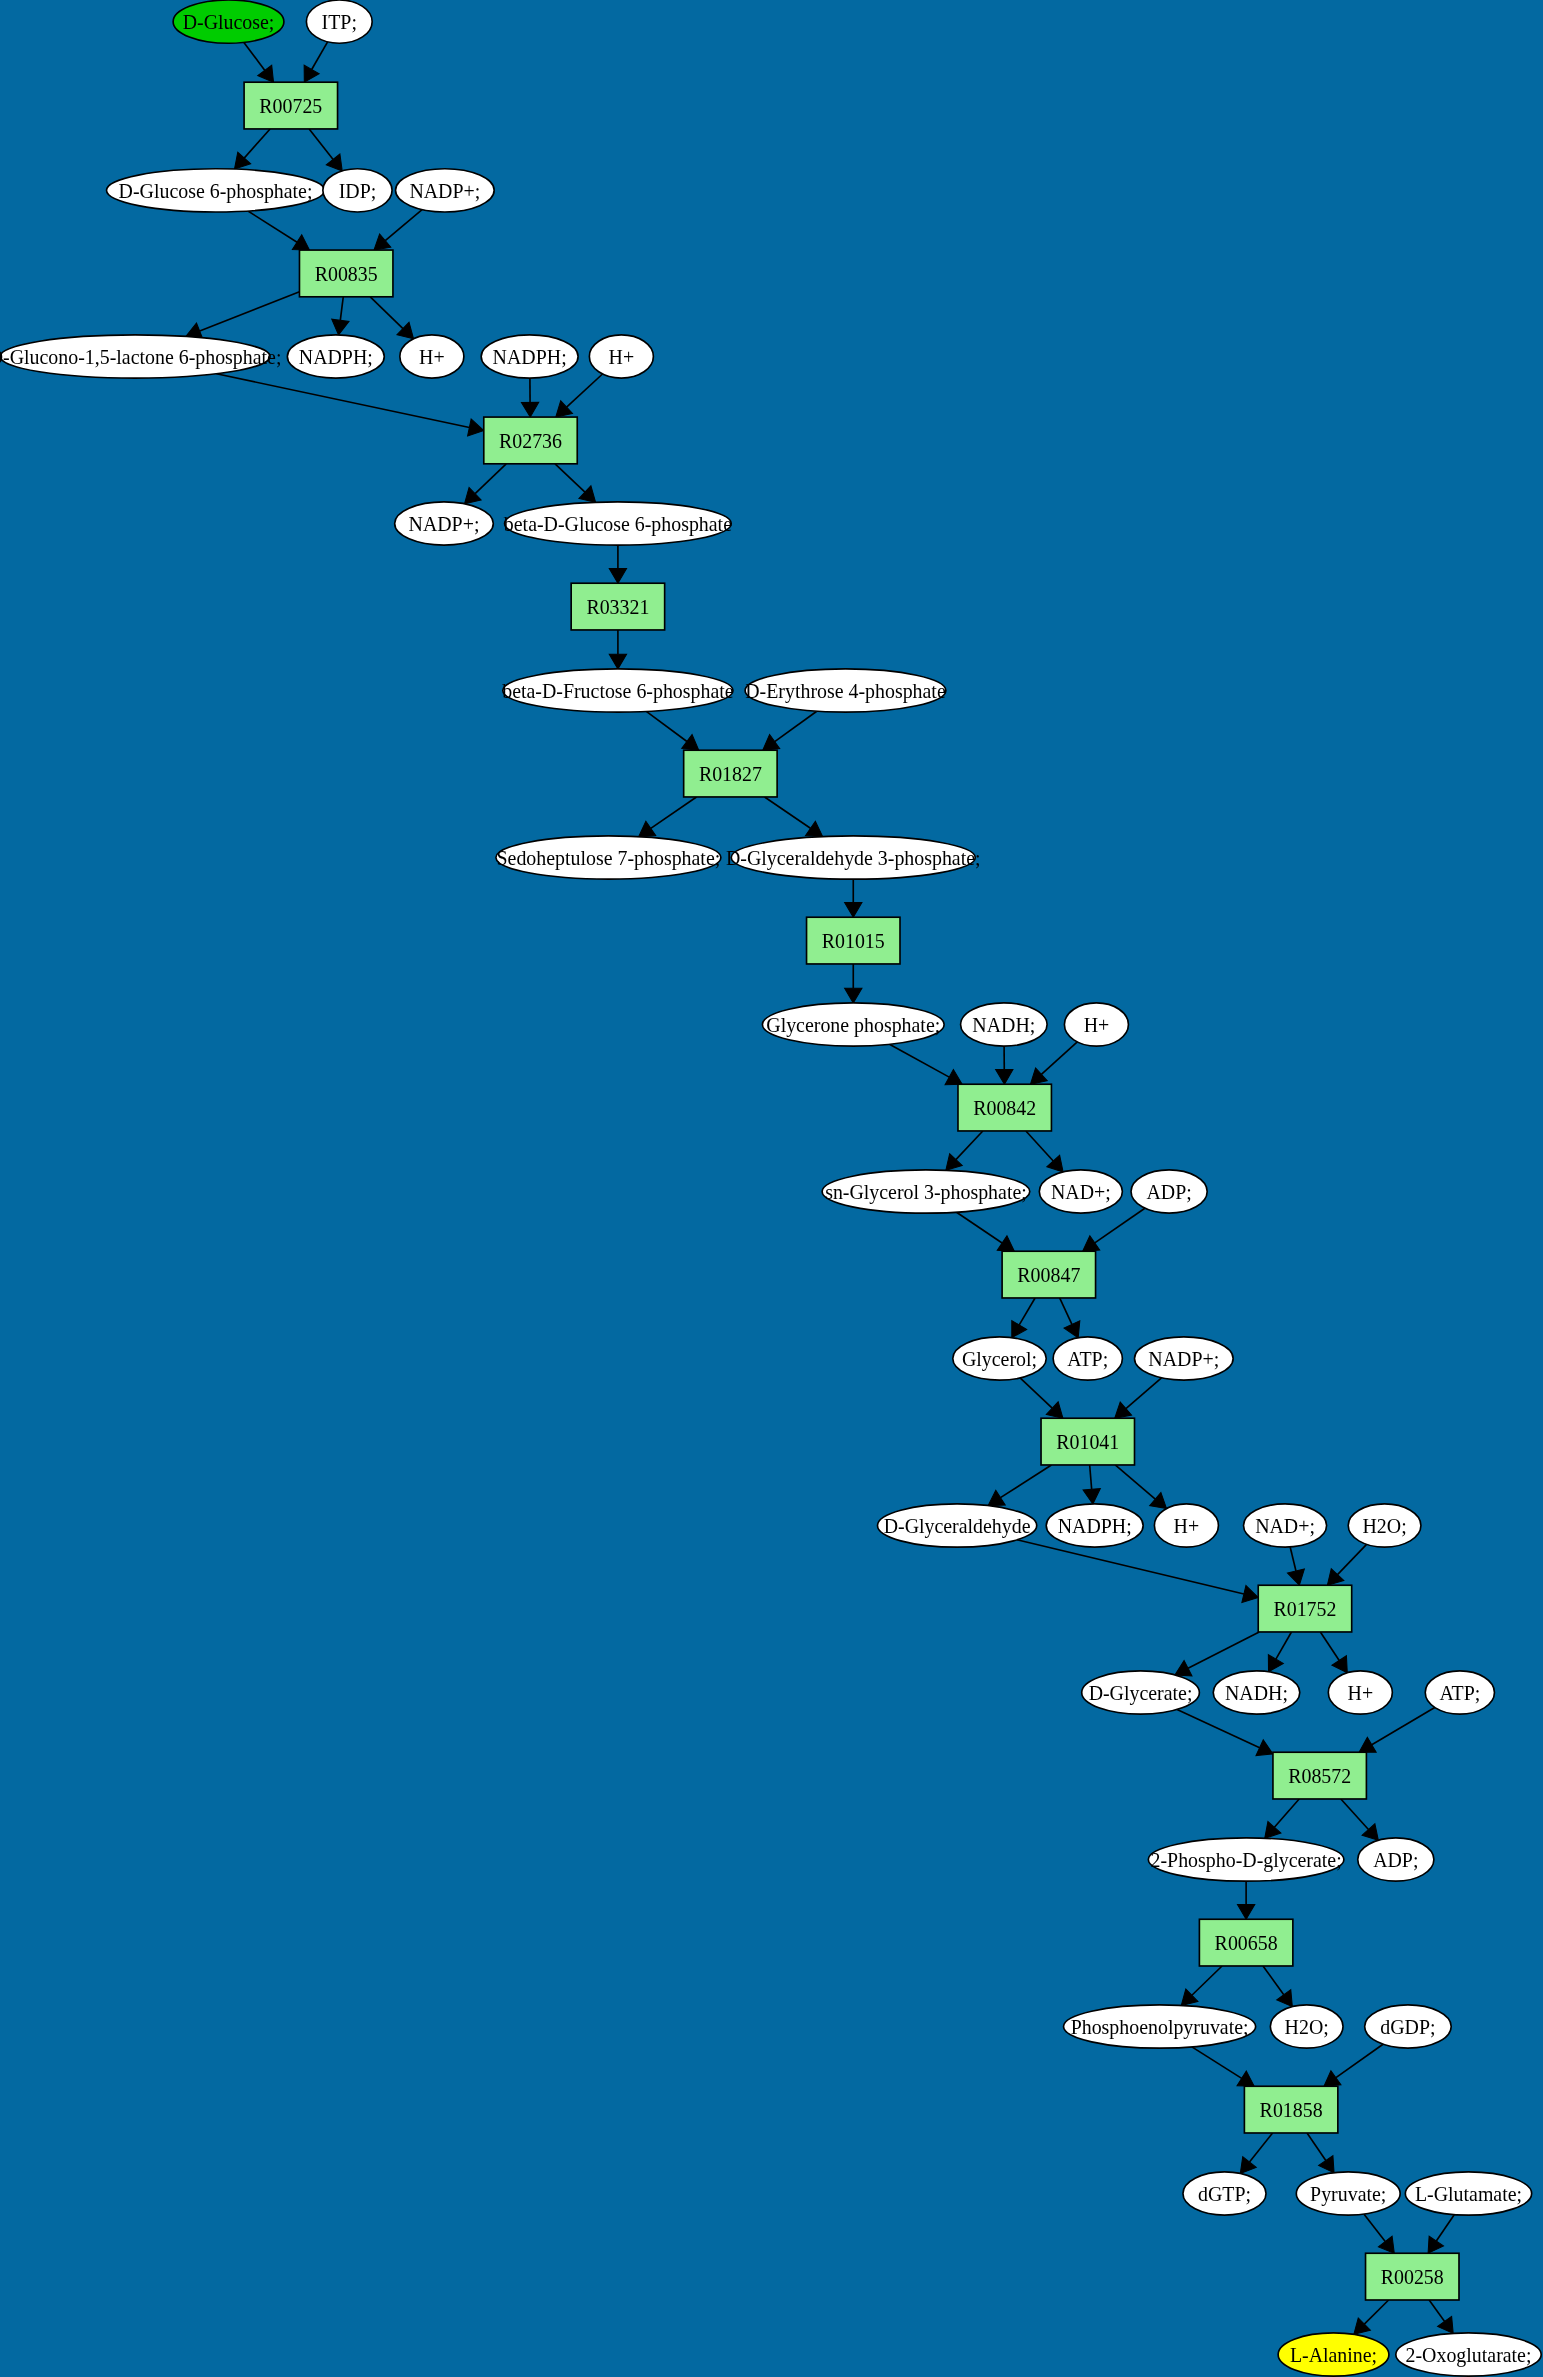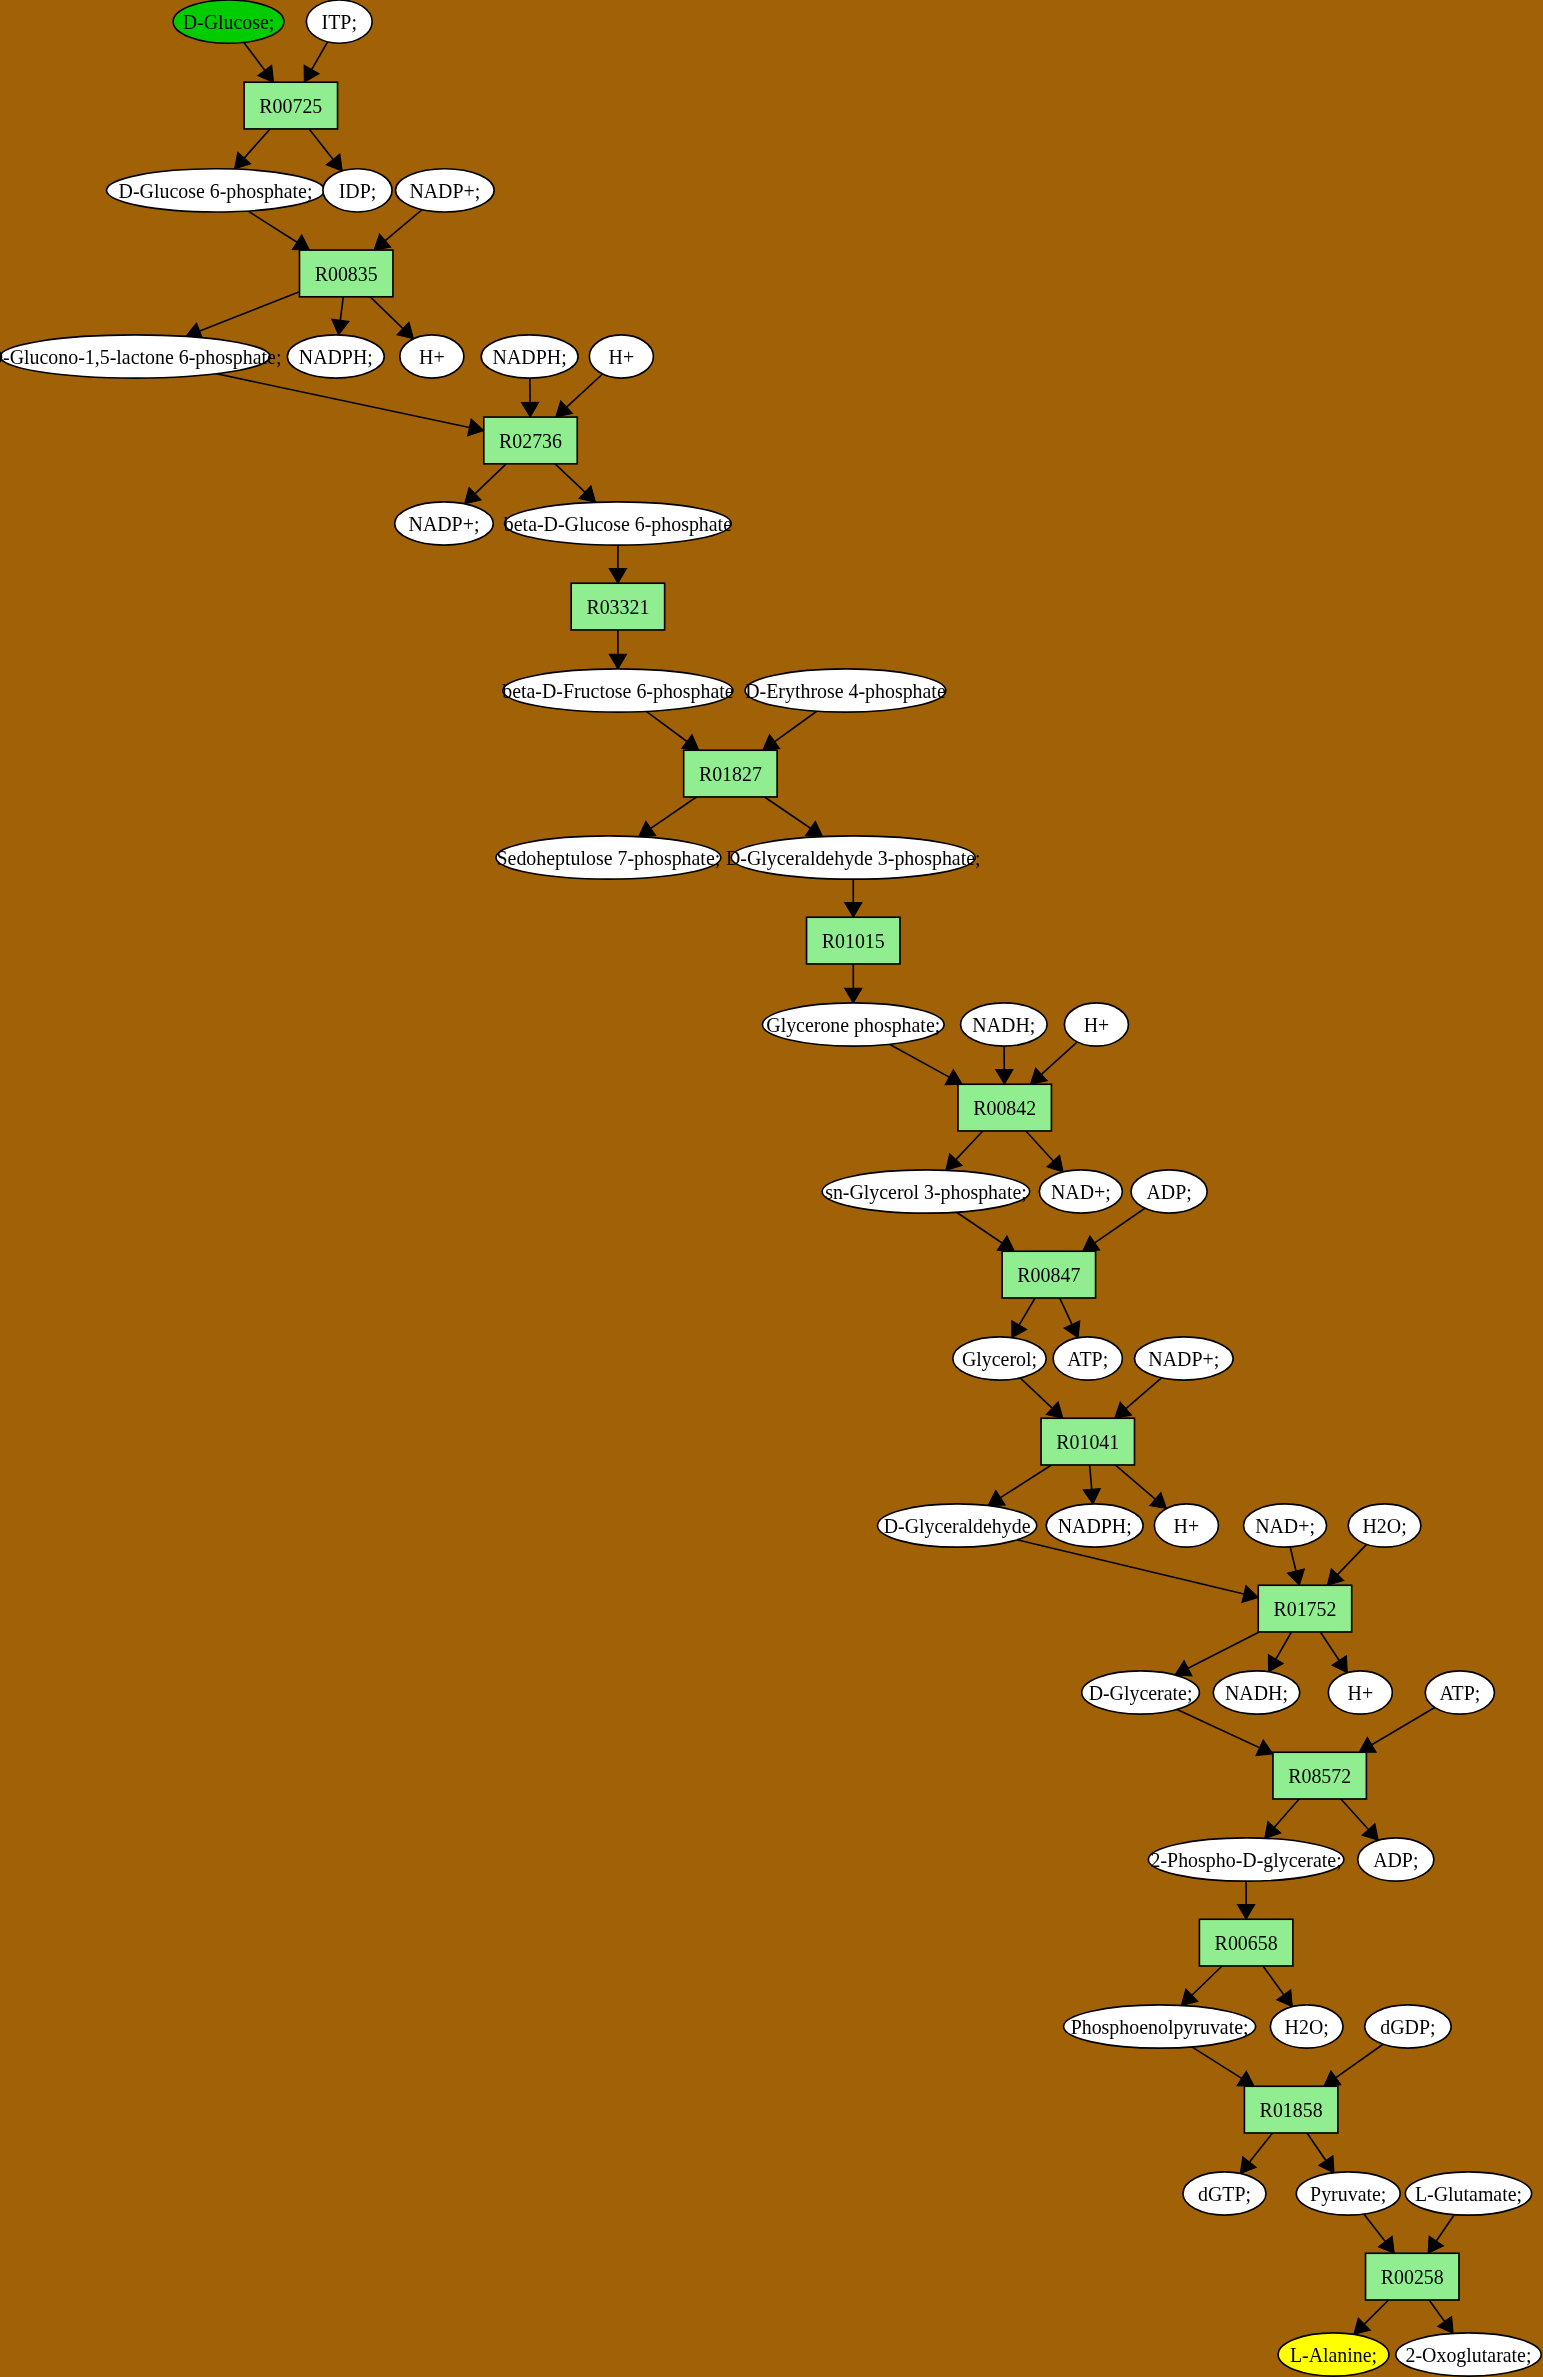--- a/index.html
+++ b/index.html
@@ -7,21 +7,21 @@
     padding: 0;
     background: #ffffff;
   }
   body {
     font-family: "Liberation Serif", "DejaVu Serif", serif;
   }
   #graph-root {
     position: relative;
     width: 1543px;
     height: 2377px;
-    background: #a16207;
+    background: #0369a1;
     overflow: hidden;
   }
   svg#pathway-svg {
     position: absolute;
     top: 0;
     left: 0;
     width: 1543px;
     height: 2377px;
     display: block;
   }

